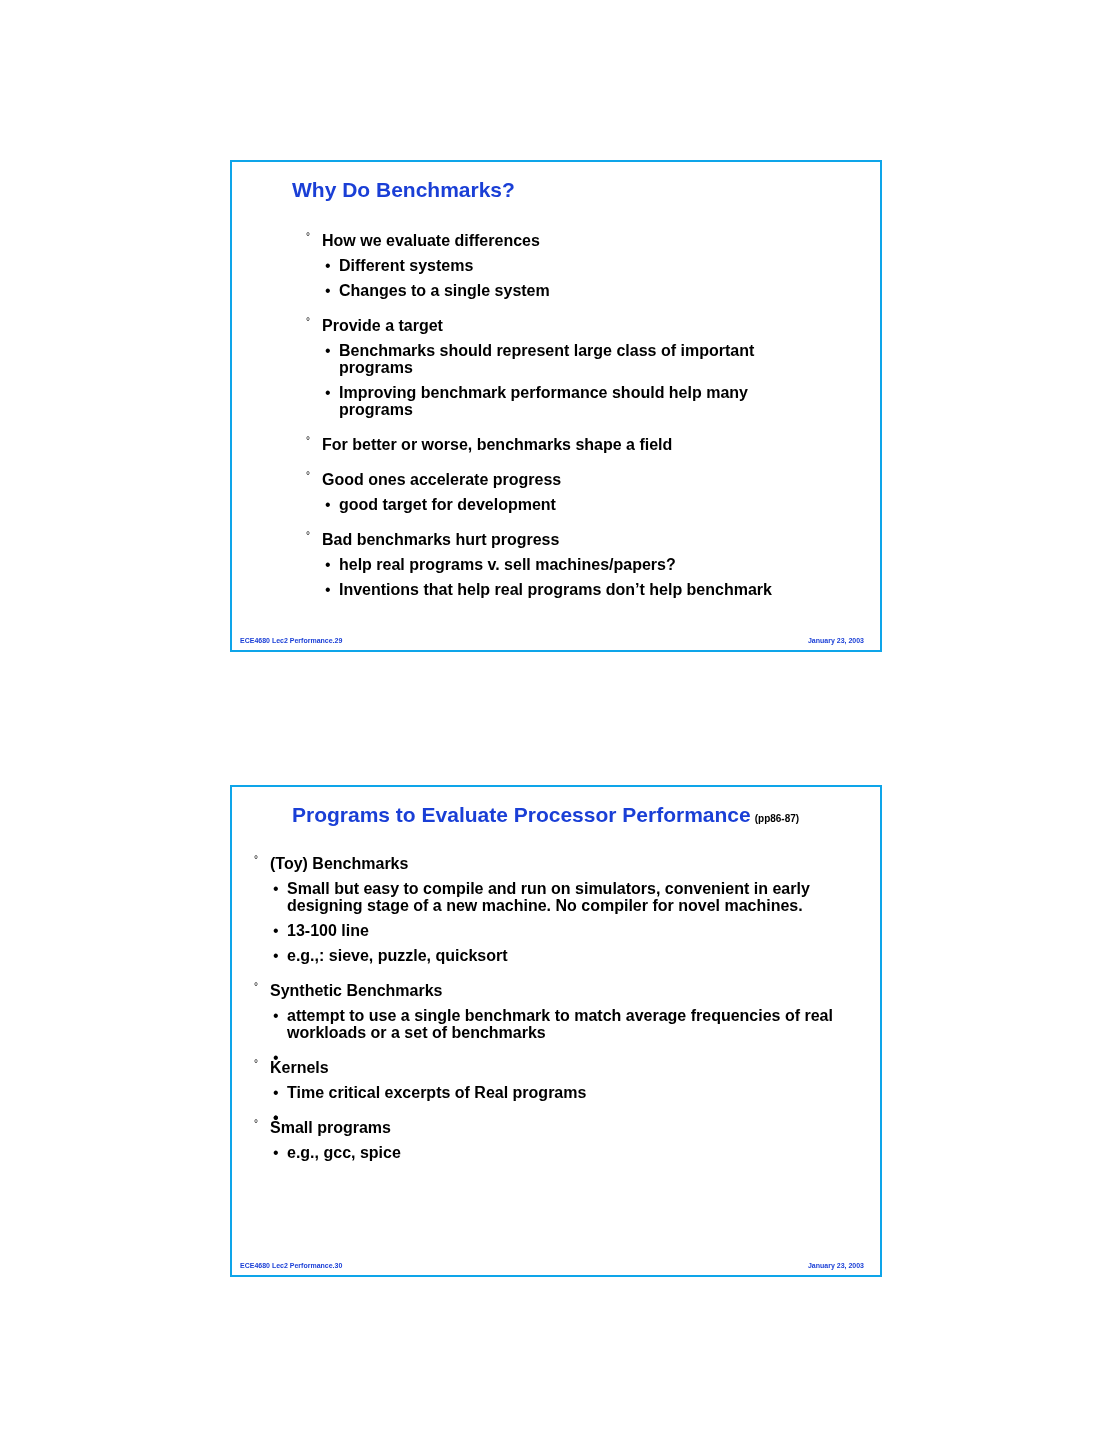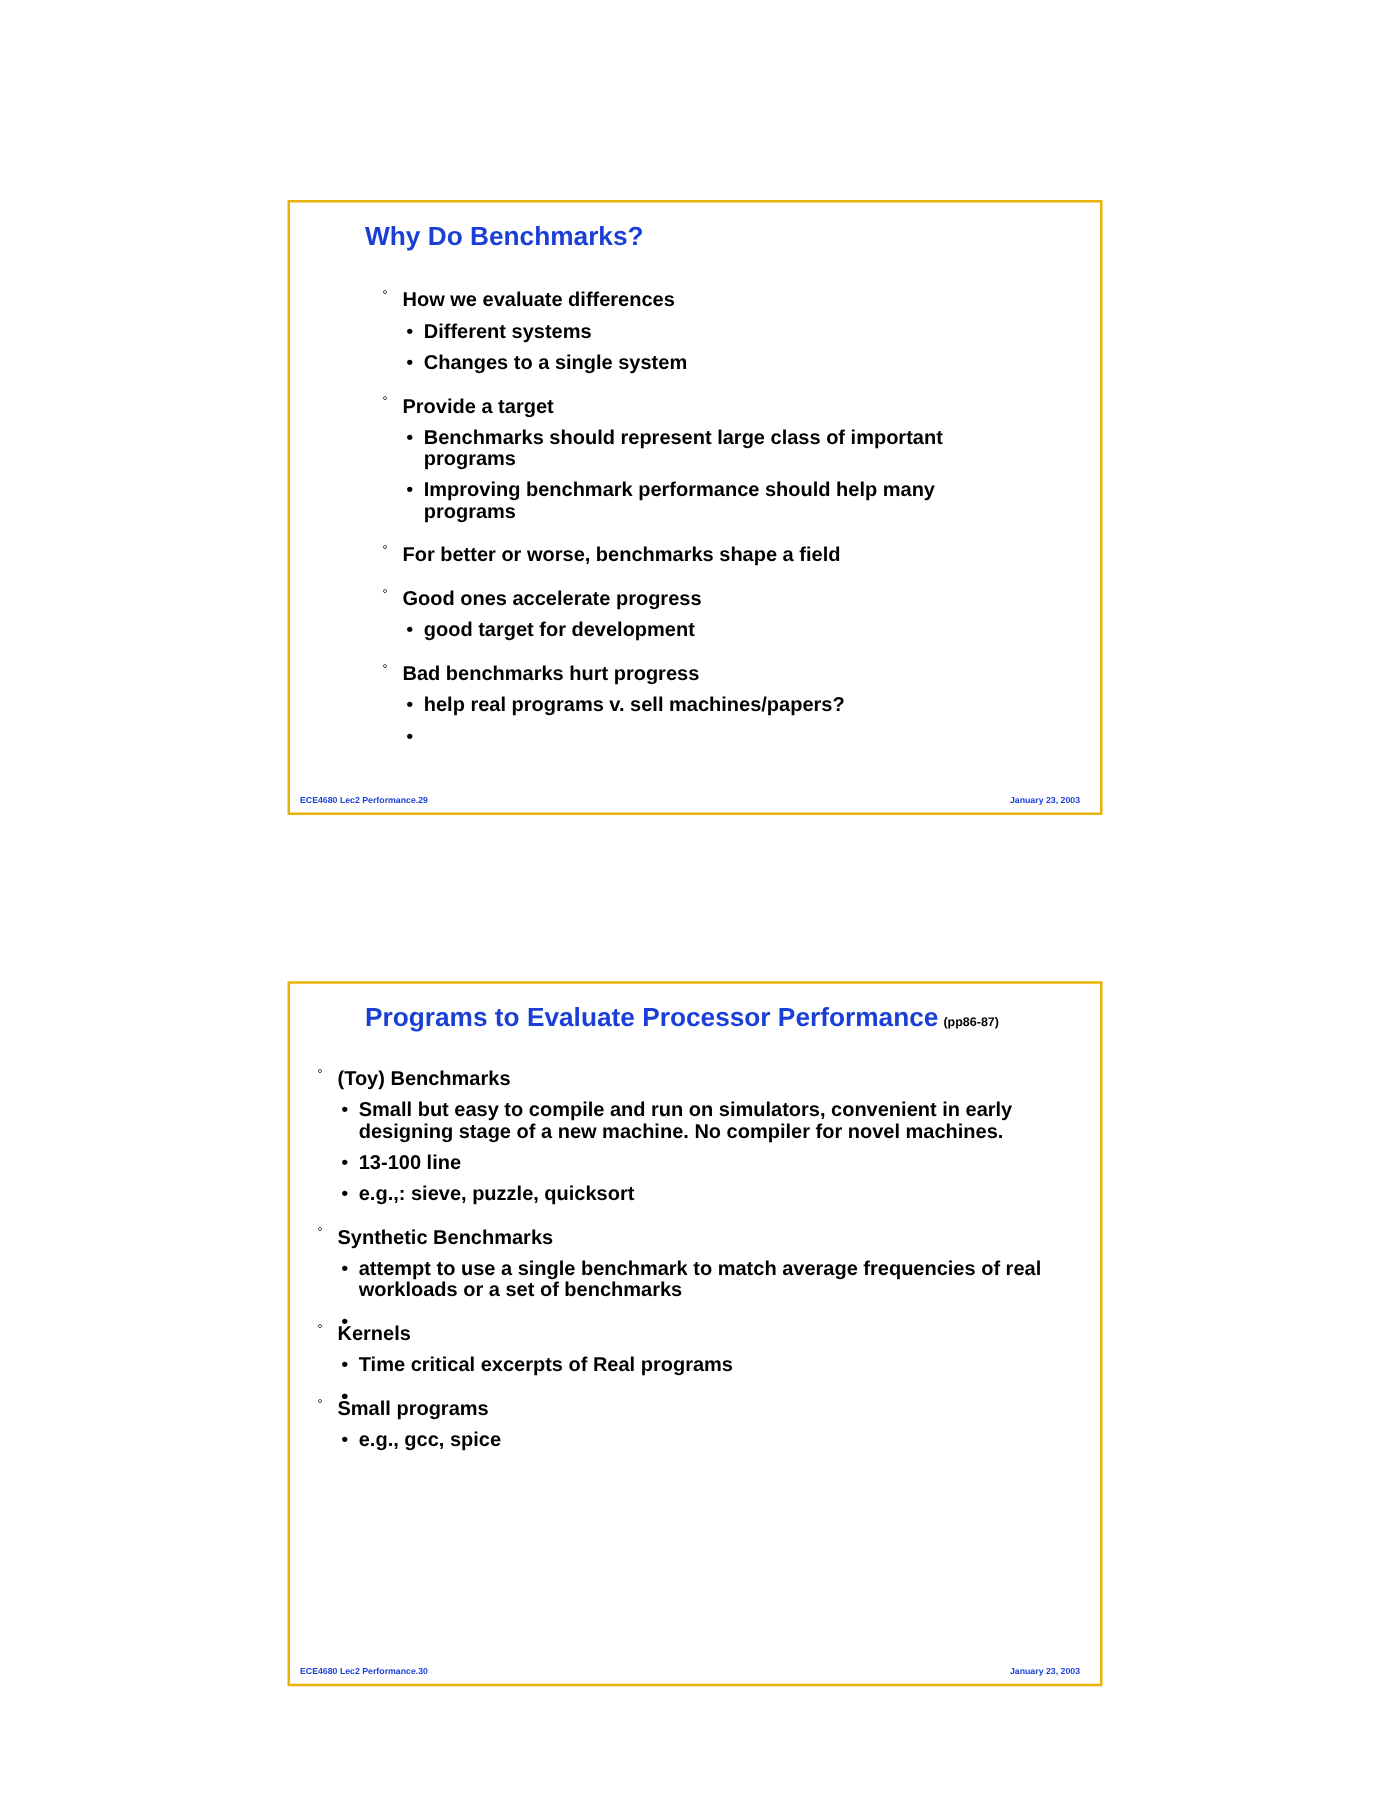--- a/index.html
+++ b/index.html
@@ -1,21 +1,21 @@
 <!DOCTYPE html>
 <html><head>
   <meta charset="utf-8">
   <style>
     html, body { margin: 0; padding: 0; background: #ffffff; }
     body { width: 1113px; height: 1440px; position: relative; overflow: hidden;
            font-family: "Liberation Sans", sans-serif; color: #000; }
-    .slide { position: absolute; left: 230px; width: 652px; border: 2px solid #eab308;
+    .slide { position: absolute; left: 230px; width: 652px; border: 2px solid #0ea5e9;
              box-sizing: border-box; background: #fff; }
     #slide1 { top: 160px; height: 492px; }
-    #slide2 { top: 785px; height: 564px; }
+    #slide2 { top: 785px; height: 492px; }
     .title { position: absolute; color: #1a3fd6; font-weight: bold; font-size: 21px;
              white-space: nowrap; }
     #slide1 .title { left: 60px; top: 16px; }
     #slide2 .title { left: 60px; top: 16px; }
     .title .ref { font-size: 10px; color: #000; font-weight: bold; margin-left: 4px; }
     .content { position: absolute; font-weight: bold; font-size: 16px; line-height: 17px; }
     #slide1 .content { left: 74px; top: 70px; width: 500px; }
     #slide2 .content { left: 22px; top: 68px; width: 610px; }
     .l1 { position: relative; padding-left: 16px; margin-top: 18px; }
     .l1:first-child { margin-top: 0; }
@@ -38,21 +38,21 @@
       <div class="l2"><span class="mark">•</span><span>Different systems</span></div>
       <div class="l2"><span class="mark">•</span><span>Changes to a single system</span></div>
       <div class="l1"><span class="mark">°</span><span>Provide a target</span></div>
       <div class="l2"><span class="mark">•</span><span>Benchmarks should represent large class of important programs</span></div>
       <div class="l2"><span class="mark">•</span><span>Improving benchmark performance should help many programs</span></div>
       <div class="l1"><span class="mark">°</span><span>For better or worse, benchmarks shape a field</span></div>
       <div class="l1"><span class="mark">°</span><span>Good ones accelerate progress</span></div>
       <div class="l2"><span class="mark">•</span><span>good target for development</span></div>
       <div class="l1"><span class="mark">°</span><span>Bad benchmarks hurt progress</span></div>
       <div class="l2"><span class="mark">•</span><span>help real programs v. sell machines/papers?</span></div>
-      <div class="l2"><span class="mark">•</span></div>
+      <div class="l2"><span class="mark">•</span><span>Inventions that help real programs don’t help benchmark</span></div>
     </div>
   <div class="footer left">ECE4680  Lec2  Performance.29</div>
   <div class="footer right">January 23, 2003</div>
 </div>
 
 <div class="slide" id="slide2">
   <div class="title">
     <span>Programs to Evaluate Processor Performance</span><span class="ref">(pp86-87)</span>
   </div>
   <div class="content">

